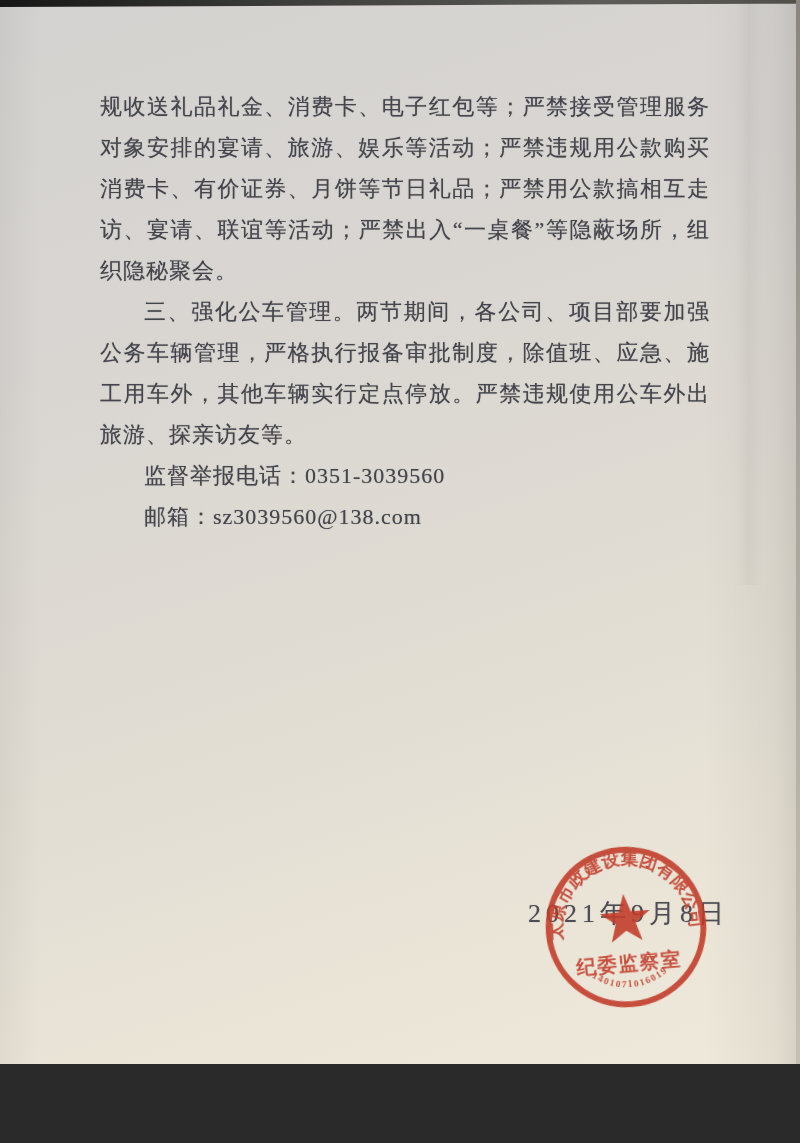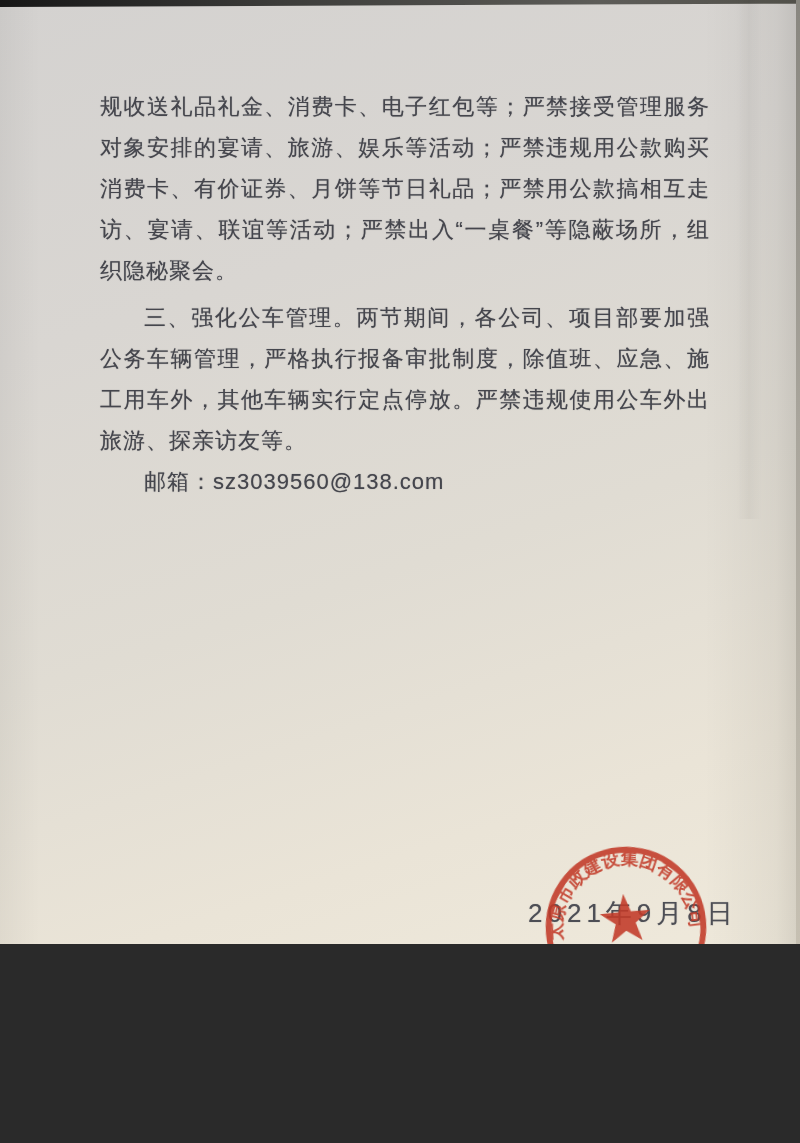--- a/index.html
+++ b/index.html
@@ -1,19 +1,19 @@
 <!DOCTYPE html>
 <html><head>
 <meta charset="utf-8">
 <style>
   html,body{margin:0;padding:0;background:#2a2a2a;}
   .photo{
-    position:relative;width:800px;height:944px;overflow:hidden;
+    position:relative;width:800px;height:1064px;overflow:hidden;
     background:linear-gradient(162deg,#d4d2d0 0%,#d9d6d2 30%,#e0dcd3 58%,#eae4d7 82%,#efe9db 100%);
-    font-family:Liberation Sans, sans-serif;
+    font-family:Liberation Serif, serif;
   }
   
   .photo::before{
     content:"";position:absolute;inset:0;pointer-events:none;
     background:linear-gradient(90deg,rgba(0,0,0,.045),rgba(0,0,0,0) 5%,rgba(0,0,0,0) 88%,rgba(0,0,0,.05) 97%,rgba(0,0,0,.11) 100%);
   }
   .photo::after{
     content:"";position:absolute;top:0;bottom:45%;right:38px;width:26px;pointer-events:none;
     background:linear-gradient(90deg,rgba(0,0,0,0),rgba(0,0,0,.035),rgba(0,0,0,0));
   }
@@ -27,21 +27,21 @@
     background:linear-gradient(180deg,#88867f,#a9a59c 45%,#c6c0b2);
   }
   .doc-text{
     position:absolute;left:100px;top:86px;width:610px;
     color:#45464d;font-size:22px;line-height:41px;
     text-align:justify;text-justify:inter-character;
     text-shadow:0 0 1px rgba(69,70,77,.55);
     letter-spacing:1px;
   }
   .doc-text p{margin:0;}
-  .para+.para{margin-top:6px;}
+  .para+.para{}
   .indent{text-indent:2em;}
   .contact-line{margin-top:6px;text-indent:2em;}
   .email-line{margin-top:18px;}
   .date-stamp{
     position:absolute;left:528px;top:896px;
     color:#4d4e55;font-size:26px;letter-spacing:5px;white-space:nowrap;
     text-shadow:0 0 1px rgba(77,78,85,.5);
     z-index:1;
   }
   .seal{
@@ -53,20 +53,21 @@
 </head>
 <body>
 
 <div class="photo">
   <div class="top-edge"></div>
   <div class="right-edge"></div>
 
   <div class="doc-text">
     <p class="para">规收送礼品礼金、消费卡、电子红包等；严禁接受管理服务对象安排的宴请、旅游、娱乐等活动；严禁违规用公款购买消费卡、有价证券、月饼等节日礼品；严禁用公款搞相互走访、宴请、联谊等活动；严禁出入“一桌餐”等隐蔽场所，组织隐秘聚会。</p>
     <p class="para indent">三、强化公车管理。两节期间，各公司、项目部要加强公务车辆管理，严格执行报备审批制度，除值班、应急、施工用车外，其他车辆实行定点停放。严禁违规使用公车外出旅游、探亲访友等。</p>
+    <p class="contact-line">监督举报电话：0351-3039560</p>
     <p class="contact-line email-line">邮箱：sz3039560@138.com</p>
   </div>
 
   <div class="date-stamp">2021年9月8日</div>
 
   <svg class="seal" viewBox="0 0 200 200" xmlns="http://www.w3.org/2000/svg">
     <defs>
       <path id="arcTop" d="M 34,140 A 76,76 0 1 1 166,140" fill="none"></path>
       <path id="arcBottom" d="M 30,116 A 72,72 0 0 0 170,116" fill="none"></path>
     </defs>

